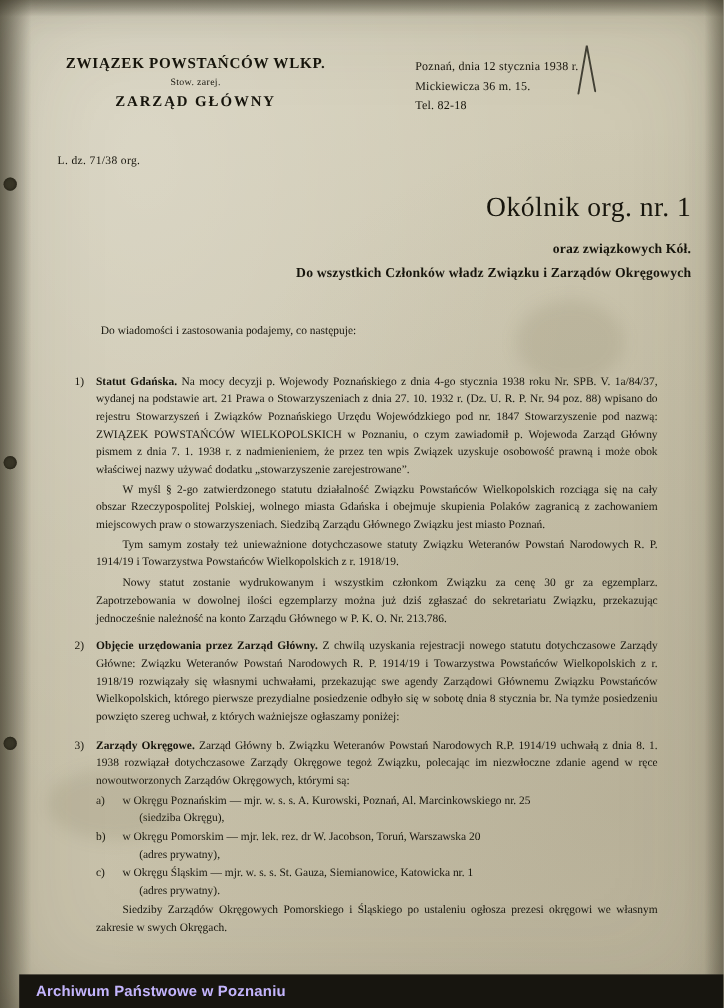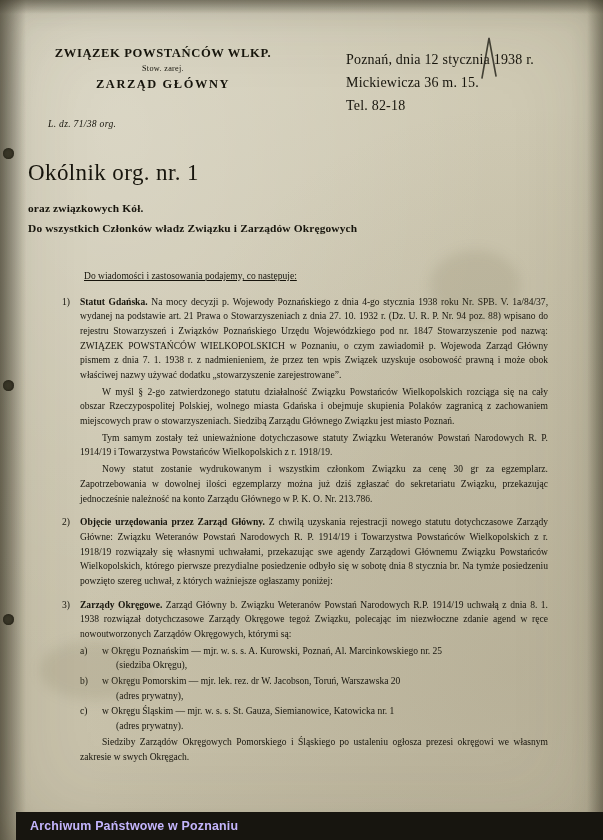--- a/index.html
+++ b/index.html
@@ -108,46 +108,45 @@
   .org-dept {
     font-weight: bold;
     font-size: 12.4px;
     letter-spacing: 1.6px;
     margin-top: 4px;
   }
   .addr-block {
     position: absolute;
     left: 318px;
     top: 30px;
-    font-size: 14px;
+    font-size: 10px;
     line-height: 1.65;
     letter-spacing: 0.2px;
   }
   .refno {
     position: absolute;
     left: 20px;
-    top: 100px;
+    top: 111px;
     font-size: 9.6px;
     letter-spacing: 0.3px;
-    font-style: italic;
   }
   .pen-mark {
     position: absolute;
     right: 74px;
     top: 14px;
     width: 26px;
     height: 50px;
     z-index: 20;
     opacity: 0.85;
   }
 
   
   .title-wrap {
     margin-top: 46px;
-    text-align: left;
+    text-align: right;
   }
   .doc-title {
     font-size: 23px;
     letter-spacing: 0.4px;
     font-weight: normal;
     margin: 0;
   }
   .subtitle {
     margin-top: 13px;
     font-size: 11.4px;
@@ -163,22 +162,21 @@
     font-size: 9.55px;
     line-height: 1.54;
     text-align: justify;
   }
   p.para {
     margin: 0 0 2px 0;
     text-indent: 22px;
   }
   .lead {
     text-indent: 22px;
-    margin-bottom: 11px;
-    text-decoration: underline;
+    margin-bottom: 28px;
   }
   .item {
     position: relative;
     padding-left: 18px;
     margin-bottom: 9px;
   }
   .item > .marker {
     position: absolute;
     left: 0;
     top: 0;

